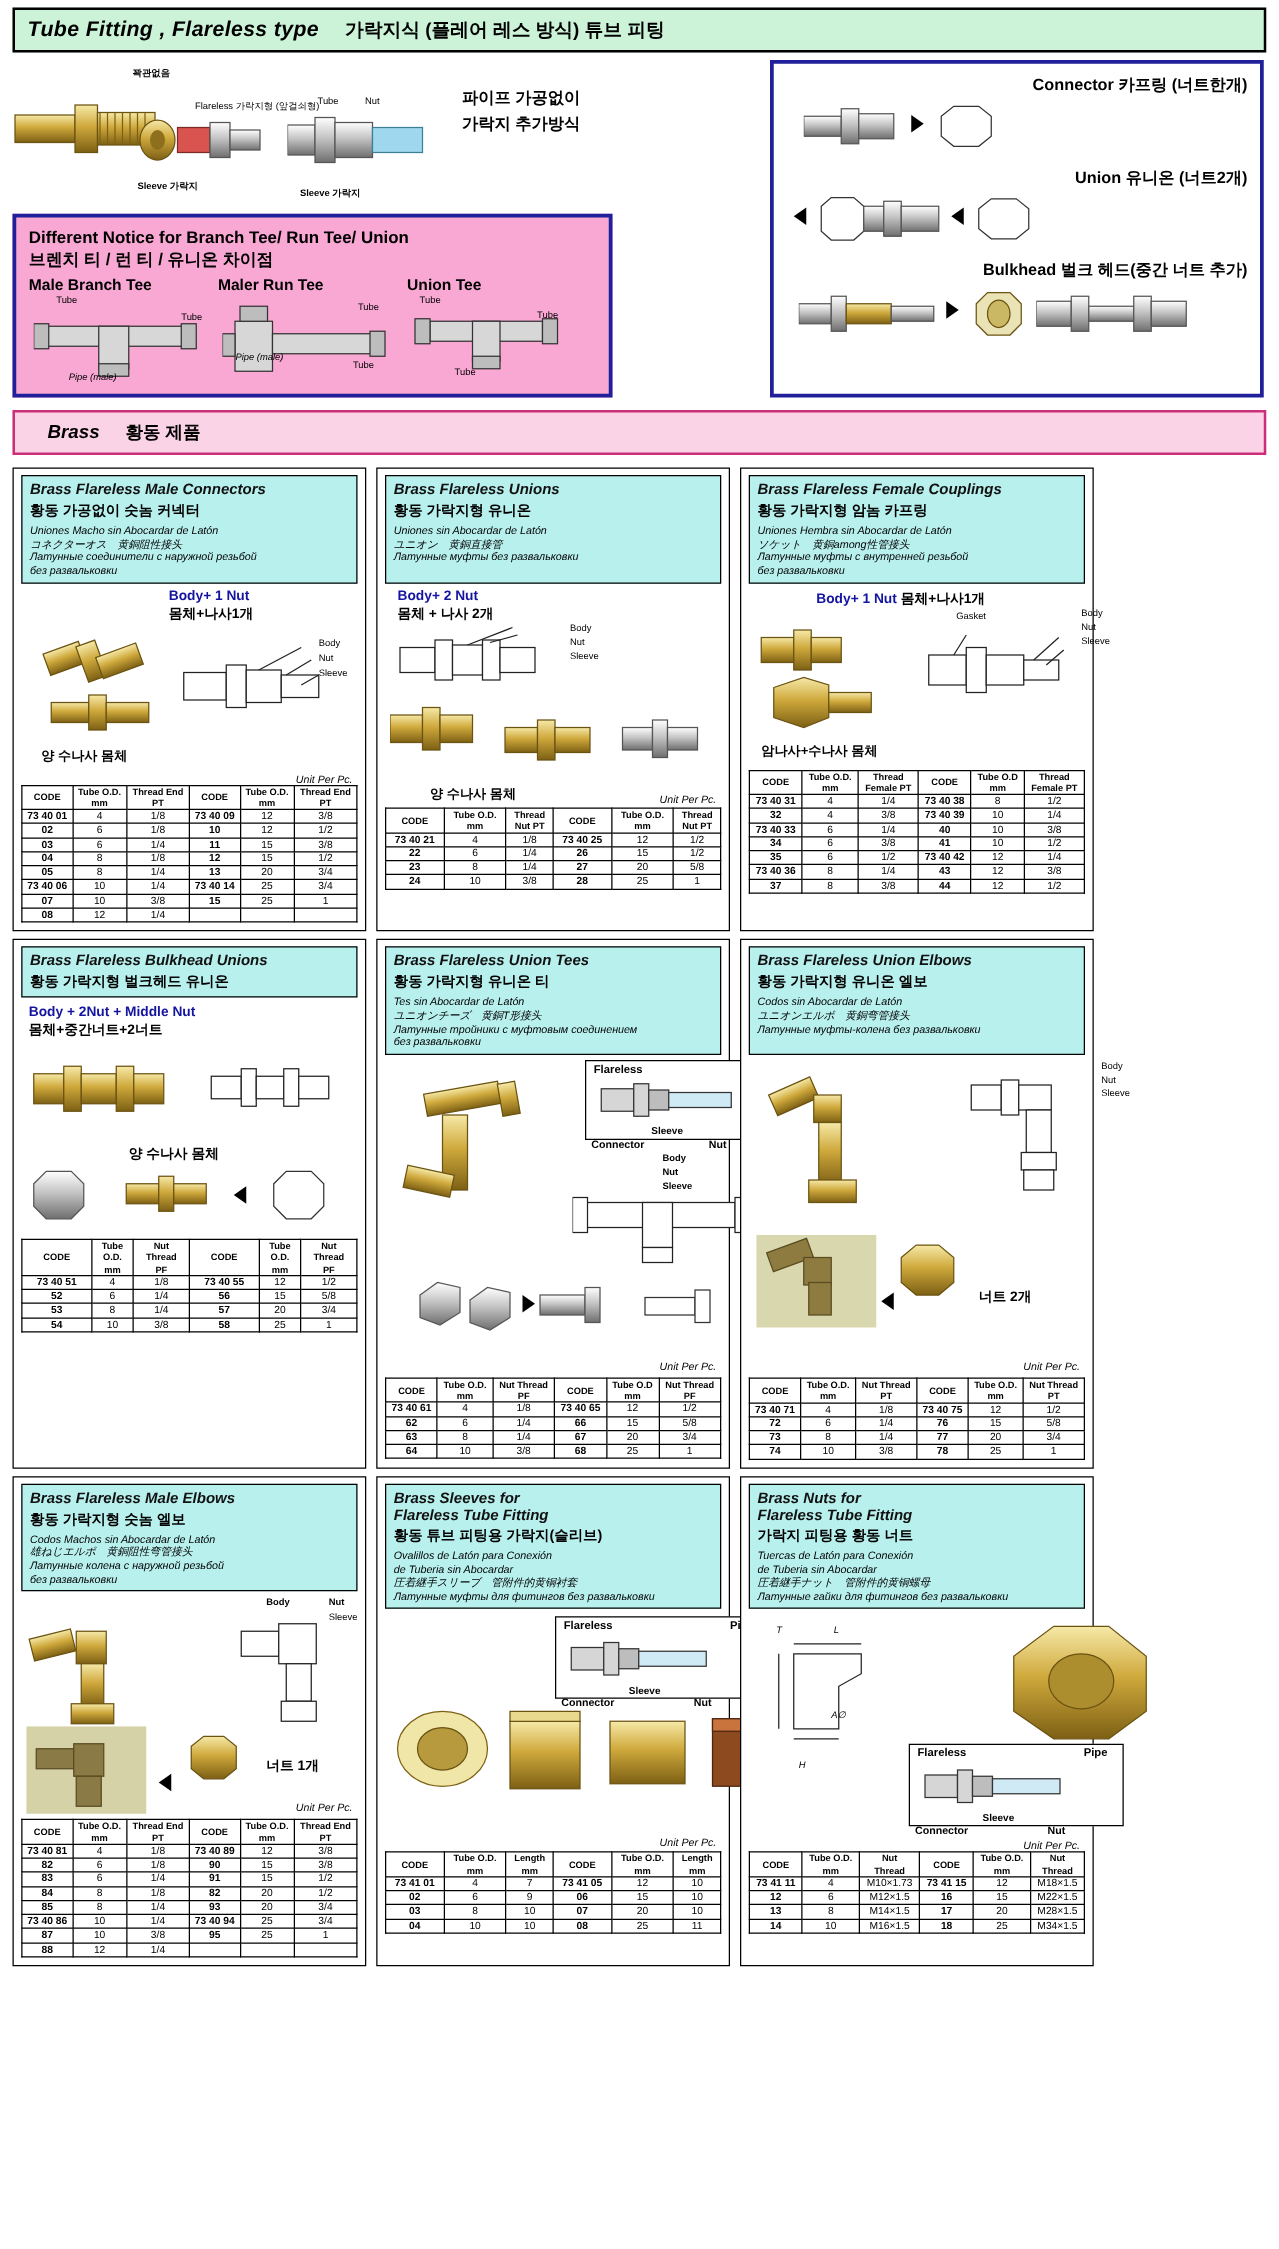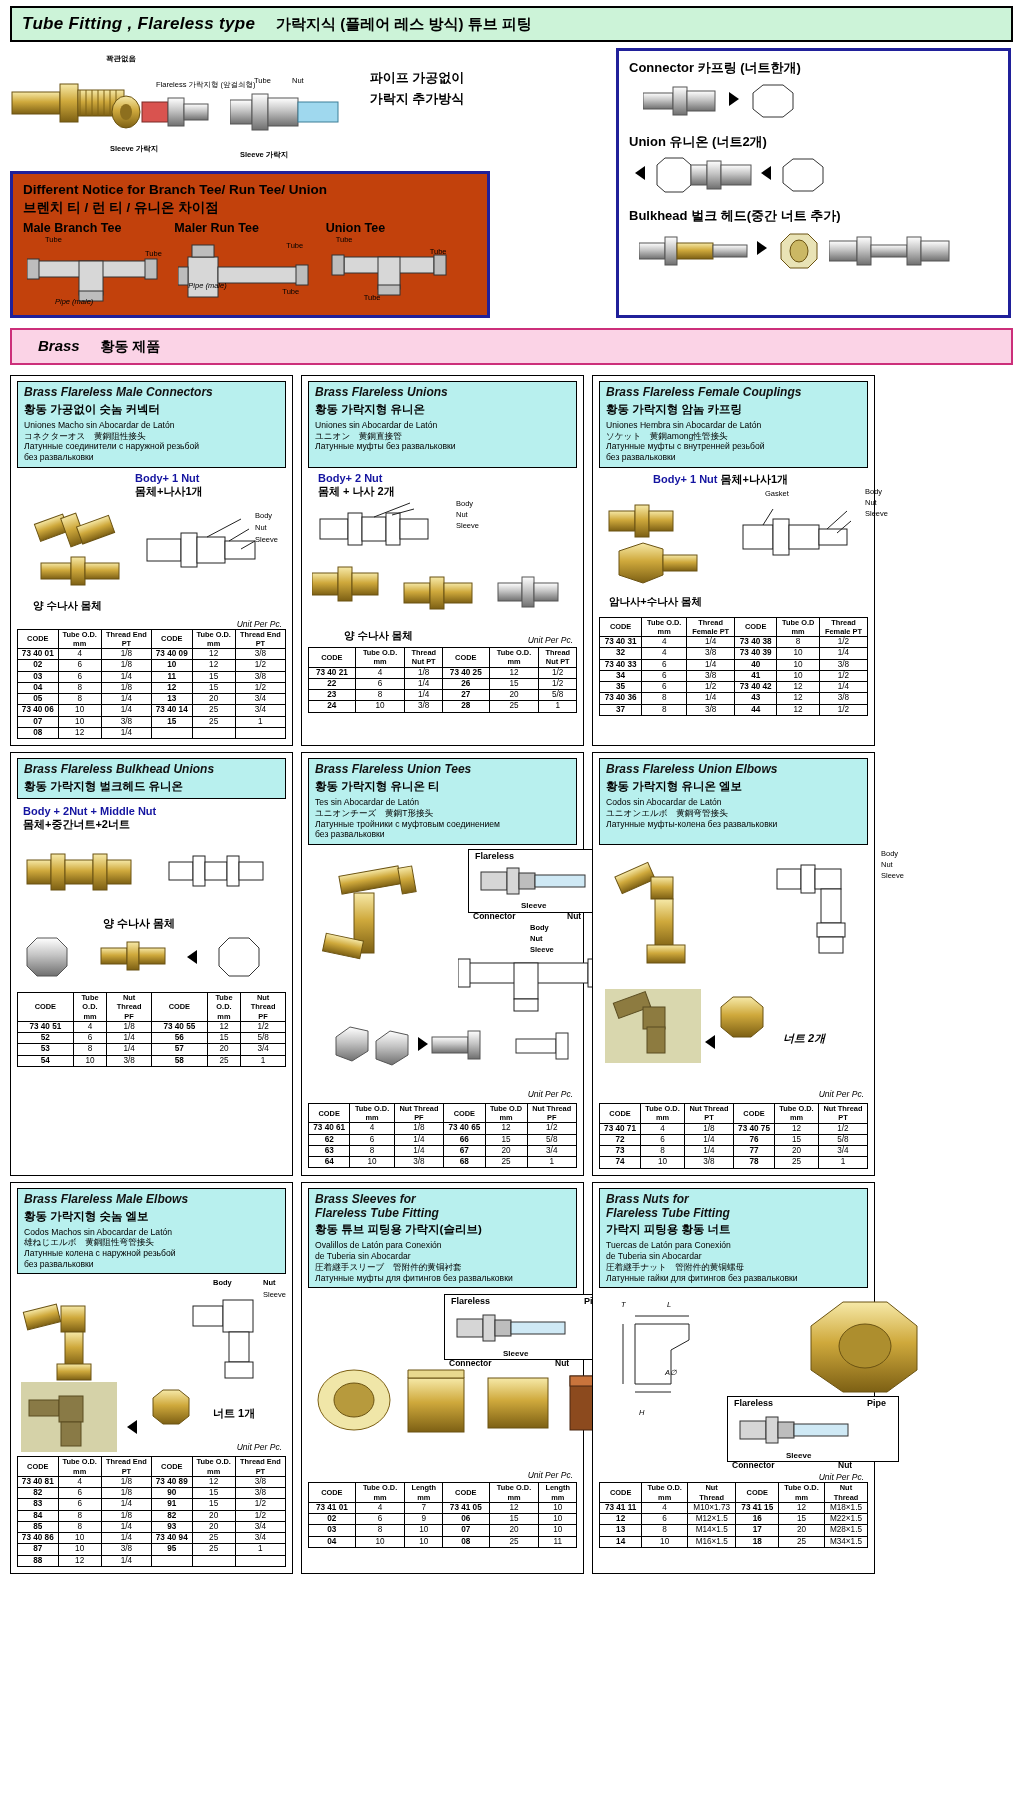--- a/index.html
+++ b/index.html
@@ -26,31 +26,31 @@
   .title-bar .t-kr { font-weight: bold; font-size: 15px; margin-left: 18px; }
 
   
   .top-band { display: flex; gap: 6px; margin-bottom: 8px; }
   .top-left { width: 600px; position: relative; }
   .top-right {
     width: 395px; border: 3px solid #20209a; padding: 8px 10px;
     position: relative; background: #fff;
   }
   .tr-row { margin-bottom: 10px; }
-  .tr-title { font-weight: bold; font-size: 13px; }
+  .tr-title { font-weight: bold; font-size: 13px; text-align: right; }
   .tr-title .kr { font-weight: bold; }
   .tr-art { height: 44px; position: relative; margin-top: 2px; }
 
   .pipe-note {
     position: absolute; left: 332px; top: 20px; width: 150px;
     font-weight: bold; font-size: 13px; line-height: 1.6; text-align: center;
   }
 
   .diff-box {
-    border: 3px solid #20209a; background: #c2410c;
+    border: 3px solid #20209a; background: #f9a8d4;
     padding: 8px 10px; margin-top: 8px; width: 480px;
   }
   .diff-h1 { font-weight: bold; font-size: 13.5px; }
   .diff-h2 { font-weight: bold; font-size: 13.5px; margin-top: 2px; }
   .diff-cols { display: flex; margin-top: 4px; }
   .diff-col { flex: 1; }
   .diff-col .hd { font-weight: bold; font-size: 12.5px; }
 
   
   .brass-bar {
@@ -67,21 +67,21 @@
     position: relative; background: #fff;
   }
   .card-head {
     border: 1px solid #000; background: #b8f0ee; padding: 4px 6px;
     margin-bottom: 4px;
   }
   .card-head .en {
     font-style: italic; font-weight: bold; font-size: 12px; color: #111; line-height: 1.15;
   }
   .card-head .kr { font-weight: bold; font-size: 11.5px; margin-top: 2px; }
-  .card-head .sub { font-size: 8.6px; line-height: 1.25; margin-top: 3px; }
+  .card-head .sub { font-size: 8.6px; line-height: 1.25; margin-top: 3px; font-style: italic; }
   .card-head .sub div { white-space: nowrap; }
 
   .bodynut { font-weight: bold; font-size: 11px; color: #1414a0; }
   .bodynut .kr { color: #000; display: block; }
 
   .art { position: relative; }
 
   
   table.spec {
     border-collapse: collapse; font-size: 8.2px; width: 100%;
@@ -850,21 +850,21 @@
         <div class="lbl" style="left:282px;top:22px;">Sleeve</div>
 
         <svg width="170" height="100" style="position:absolute;left:6px;top:140px">
           <rect x="0" y="0" width="96" height="74" fill="#d9d7ae"></rect>
           <rect x="10" y="8" width="34" height="16" fill="#8d7b40" stroke="#5a4c20" transform="rotate(-20 27 16)"></rect>
           <rect x="38" y="18" width="22" height="22" fill="#8d7b40" stroke="#5a4c20"></rect>
           <rect x="42" y="38" width="18" height="26" fill="#8d7b40" stroke="#5a4c20"></rect>
           <polygon points="116,18 128,8 146,8 158,18 158,38 146,48 128,48 116,38" fill="url(#br1)" stroke="#6b5312"></polygon>
         </svg>
         <div class="arrowL" style="left:106px;top:186px;"></div>
-        <div class="lblb" style="left:184px;top:182px;font-size:11px;font-style:italic;">너트 2개</div>
+        <div class="lblb" style="left:184px;top:182px;font-size:11px;">너트 2개</div>
         <div class="unitper" style="position:absolute;right:4px;bottom:2px;">Unit Per Pc.</div>
       </div>
       <table class="spec">
         <thead>
             <tr>
           <th>CODE</th>
           <th>Tube O.D.<br>mm</th>
           <th>Nut Thread<br>PT</th>
           <th>CODE</th>
           <th>Tube O.D.<br>mm</th>

